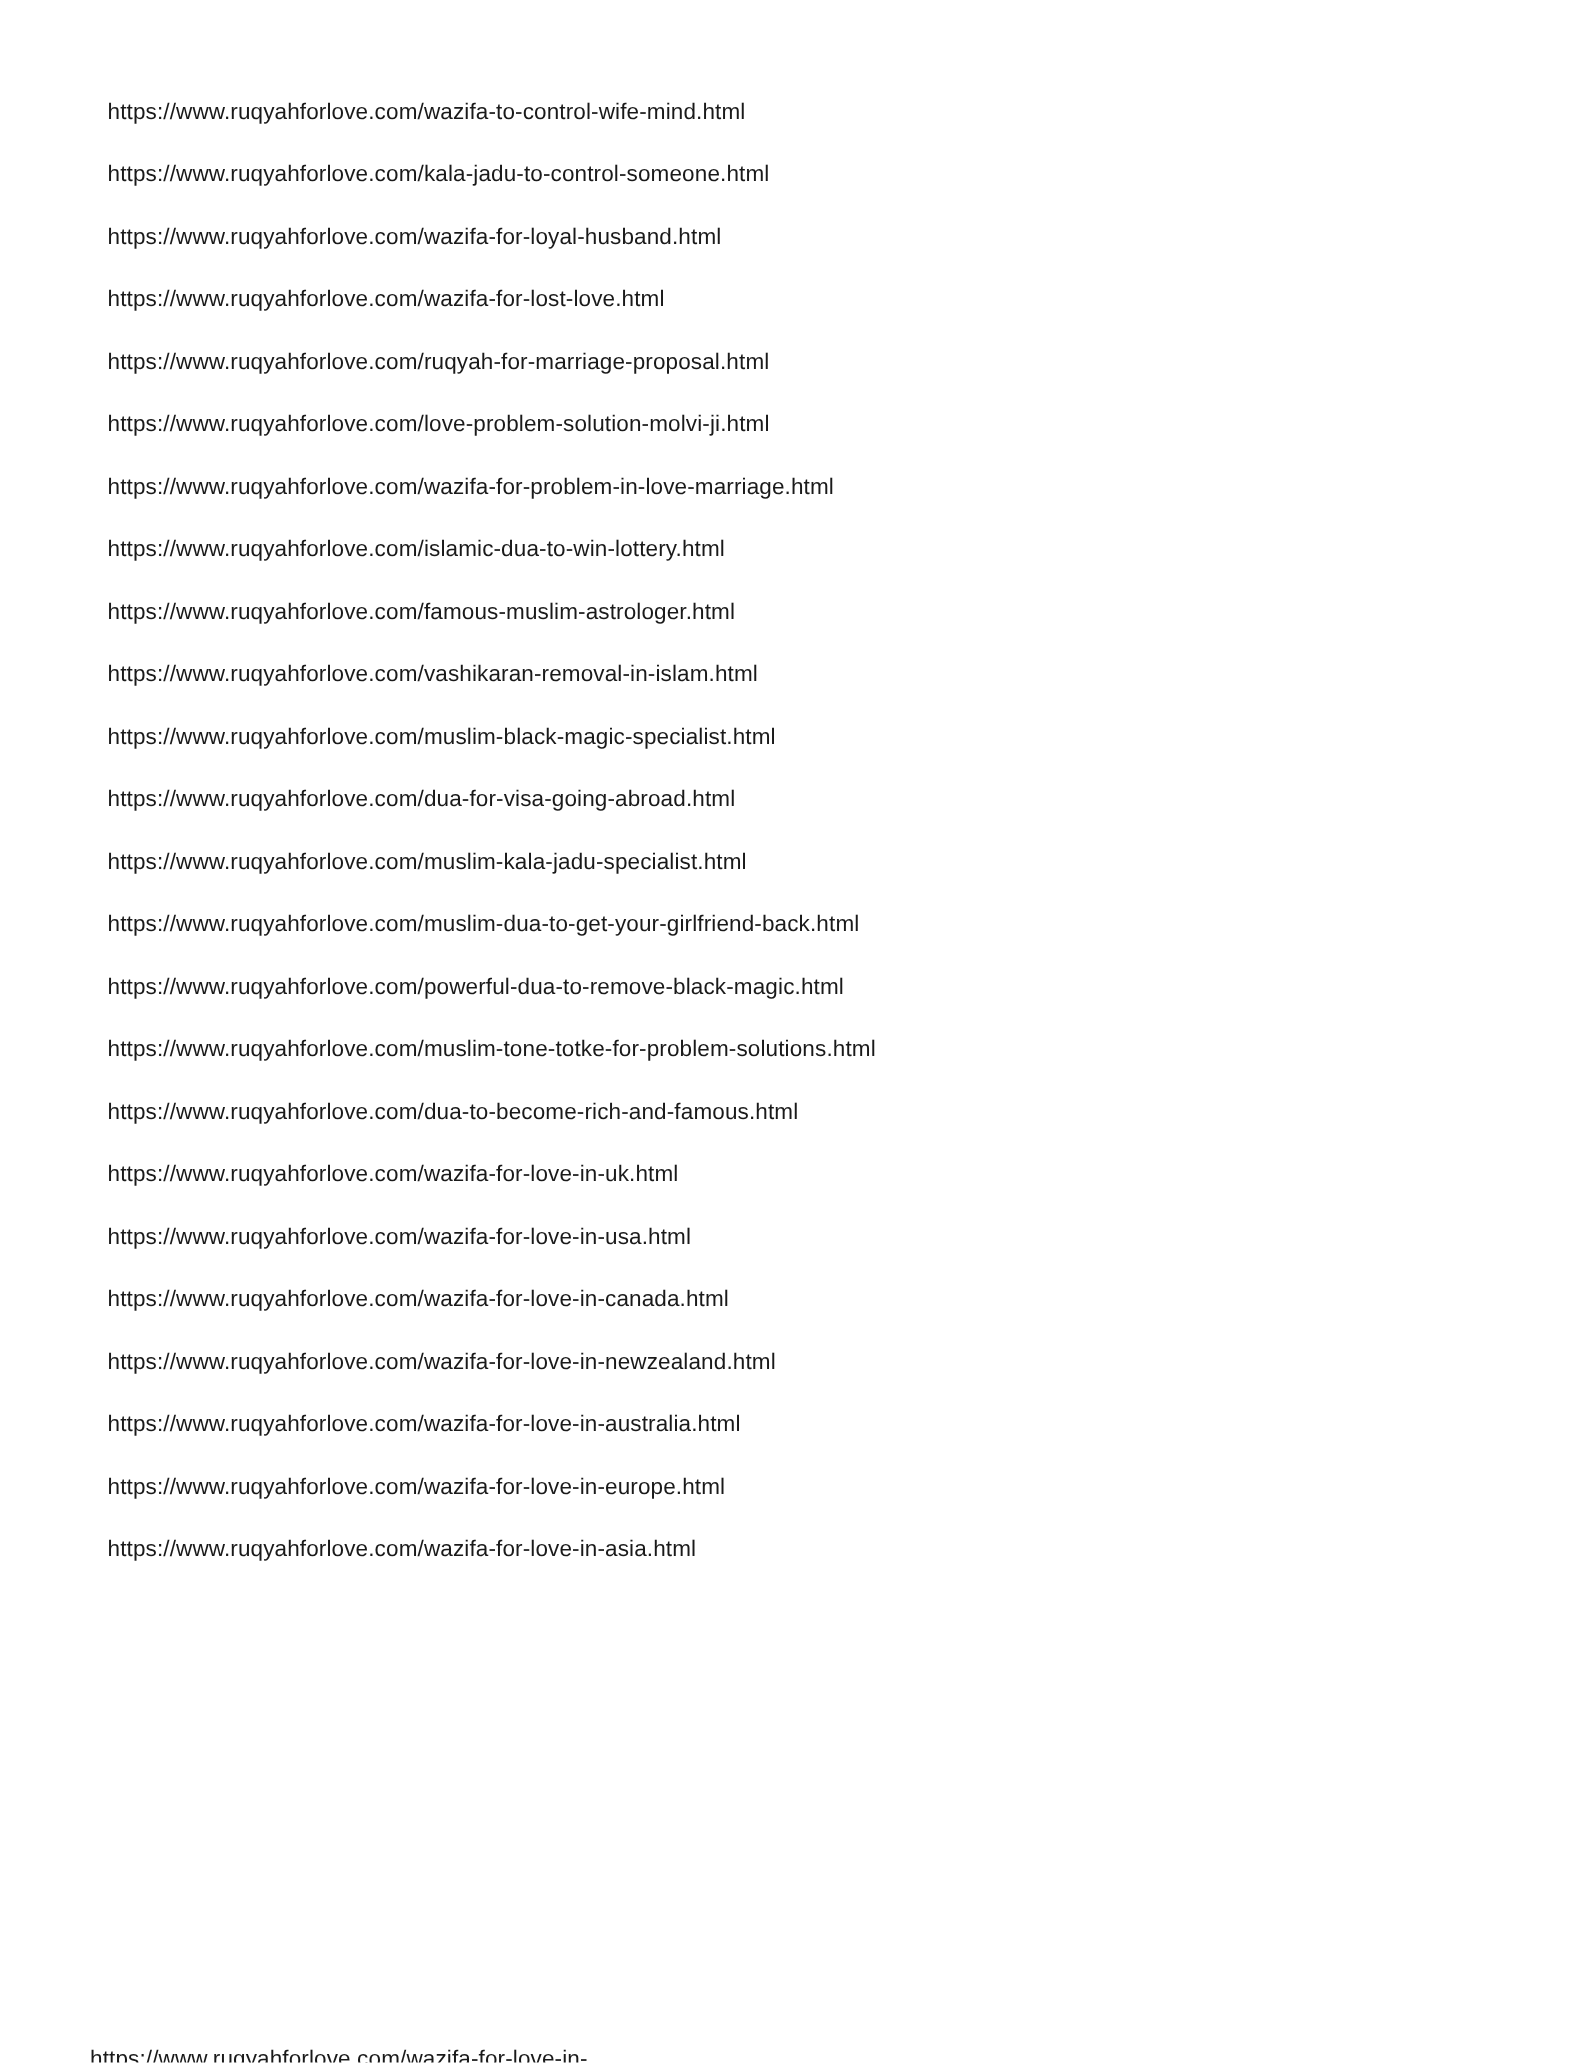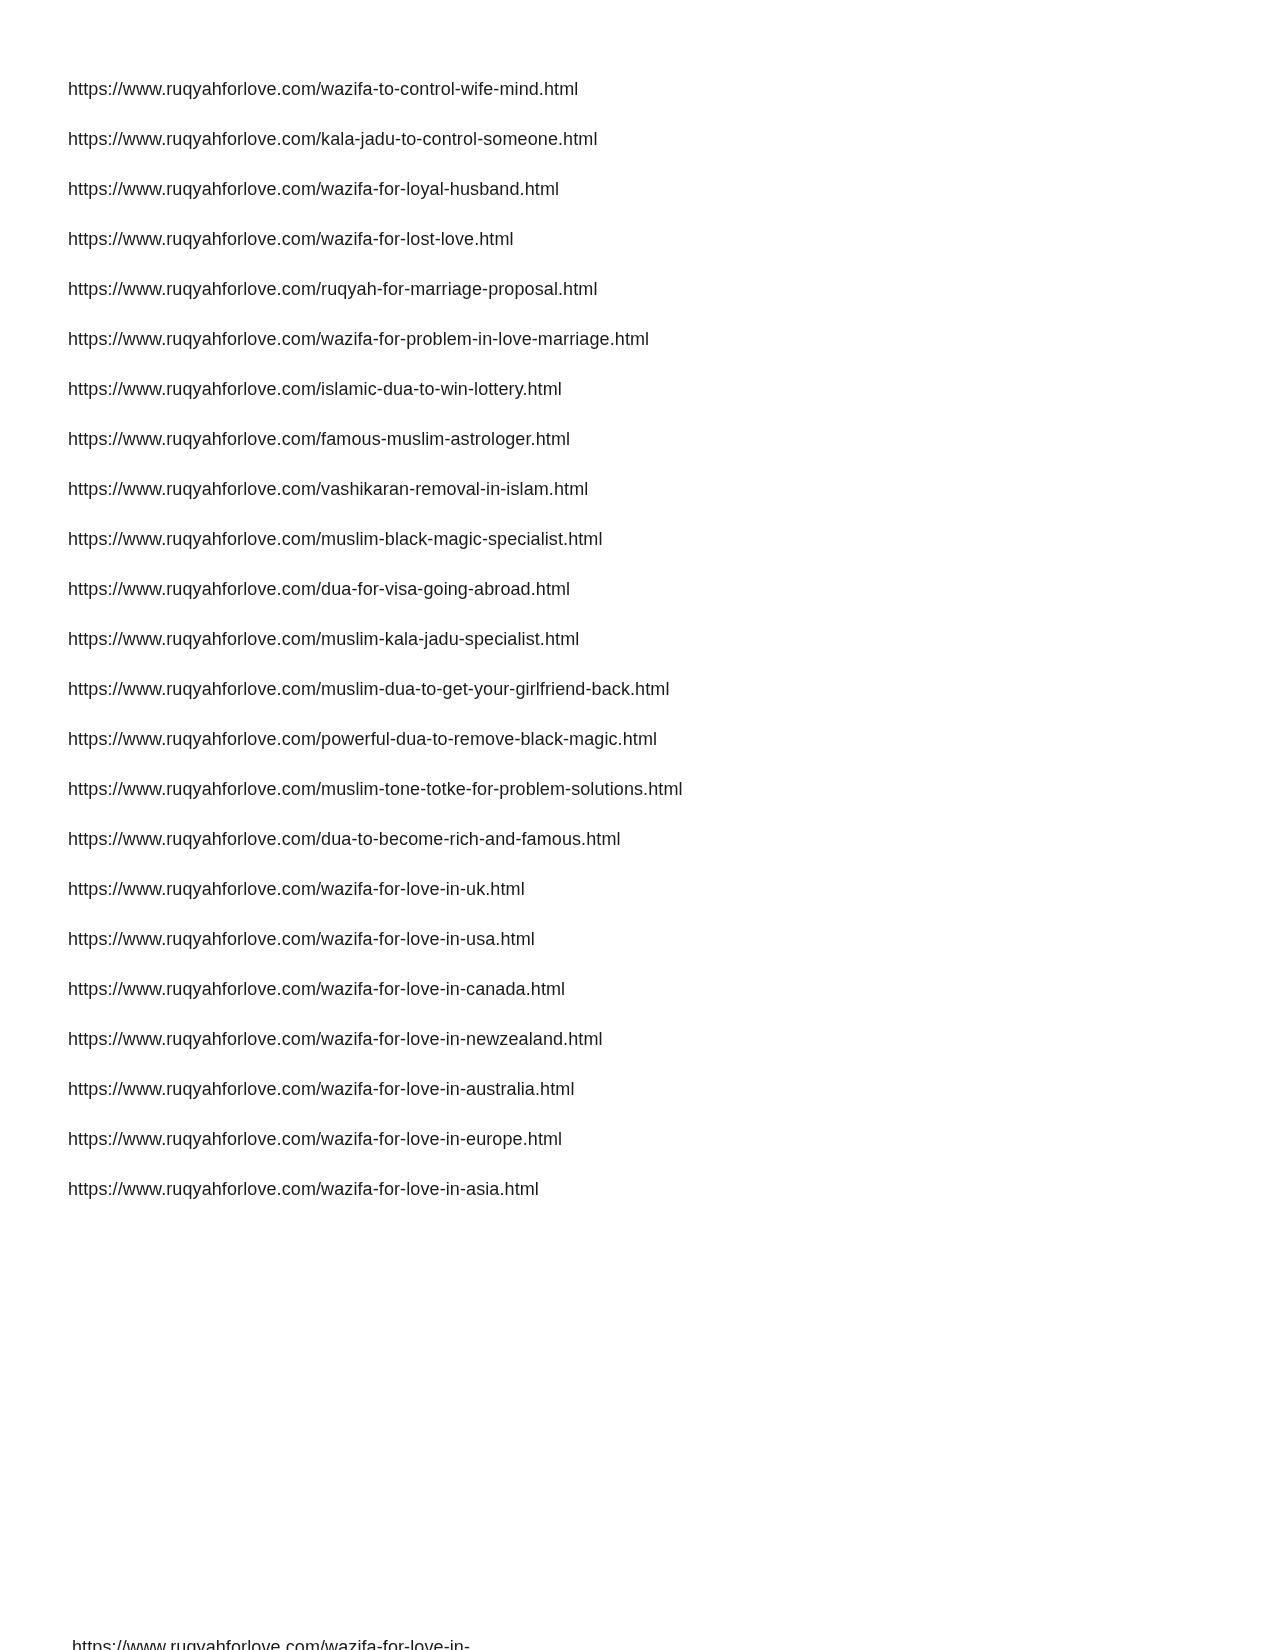--- a/index.html
+++ b/index.html
@@ -15,21 +15,21 @@
     font-family: "Liberation Sans", sans-serif;
   }
   .page {
     position: absolute;
     inset: 0;
     background: #ffffff;
   }
   .url-list {
     position: absolute;
     top: 78px;
-    left: 68px;
+    left: 86px;
     right: 40px;
   }
   .url-line {
     font-family: "Liberation Sans", sans-serif;
     font-size: 18px;
     line-height: 22px;
     color: #1a1a1a;
     margin: 0 0 28px 0;
     white-space: nowrap;
     letter-spacing: 0.1px;
@@ -52,20 +52,21 @@
 
       <p class="url-line">https://www.ruqyahforlove.com/kala-jadu-to-control-someone.html</p>
 
       <p class="url-line">https://www.ruqyahforlove.com/wazifa-for-loyal-husband.html</p>
 
       <p class="url-line">https://www.ruqyahforlove.com/wazifa-for-lost-love.html</p>
 
 
       <p class="url-line">https://www.ruqyahforlove.com/ruqyah-for-marriage-proposal.html</p>
 
+      <p class="url-line">https://www.ruqyahforlove.com/love-problem-solution-molvi-ji.html</p>
 
 
       <p class="url-line">https://www.ruqyahforlove.com/wazifa-for-problem-in-love-marriage.html</p>
 
 
       <p class="url-line">https://www.ruqyahforlove.com/islamic-dua-to-win-lottery.html</p>
 
       <p class="url-line">https://www.ruqyahforlove.com/famous-muslim-astrologer.html</p>
 
       <p class="url-line">https://www.ruqyahforlove.com/vashikaran-removal-in-islam.html</p>

